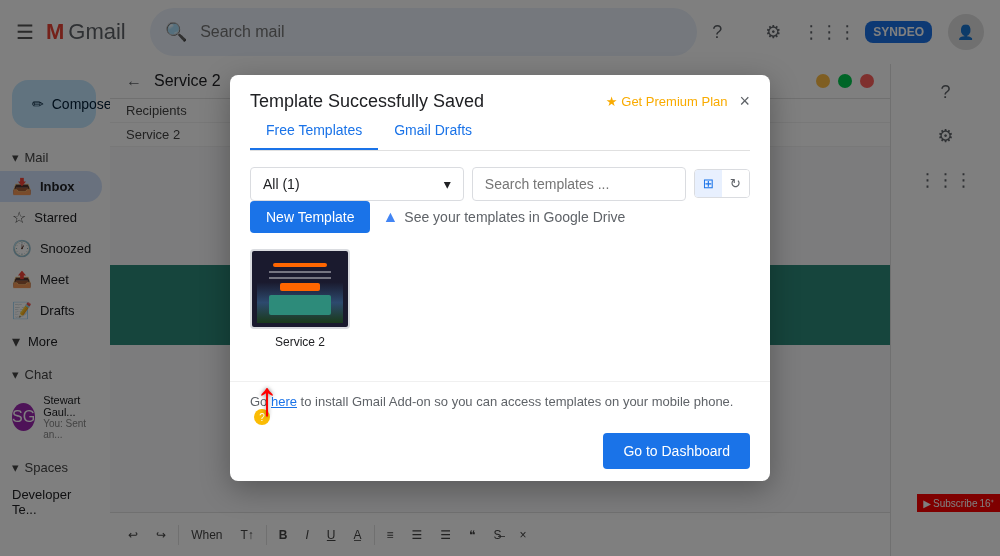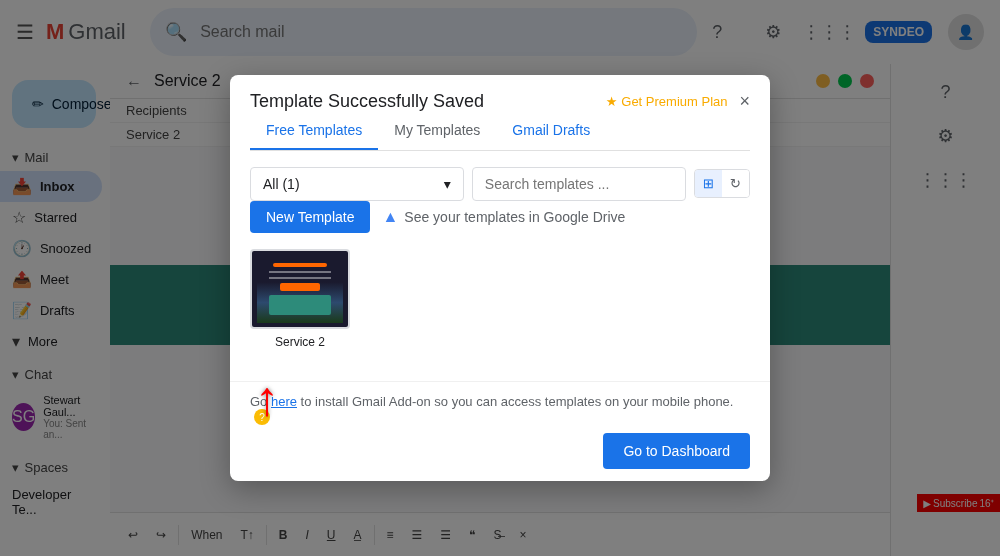--- a/index.html
+++ b/index.html
@@ -847,21 +847,20 @@
         <div class="modal-top-right">
           <span class="premium-link">
             <span>★</span>
             <span>Get Premium Plan</span>
           </span>
           <button class="close-btn">×</button>
         </div>
       </div>
       <div class="modal-tabs">
         <div class="modal-tab active">Free Templates</div>
-        <div class="modal-tab">My Templates</div>
         <div class="modal-tab gmail-drafts">Gmail Drafts</div>
       </div>
     </div>
 
     <div class="modal-body">
       <div class="modal-toolbar">
         <div class="dropdown-select">
           <span>All (1)</span>
           <span>▾</span>
         </div>

